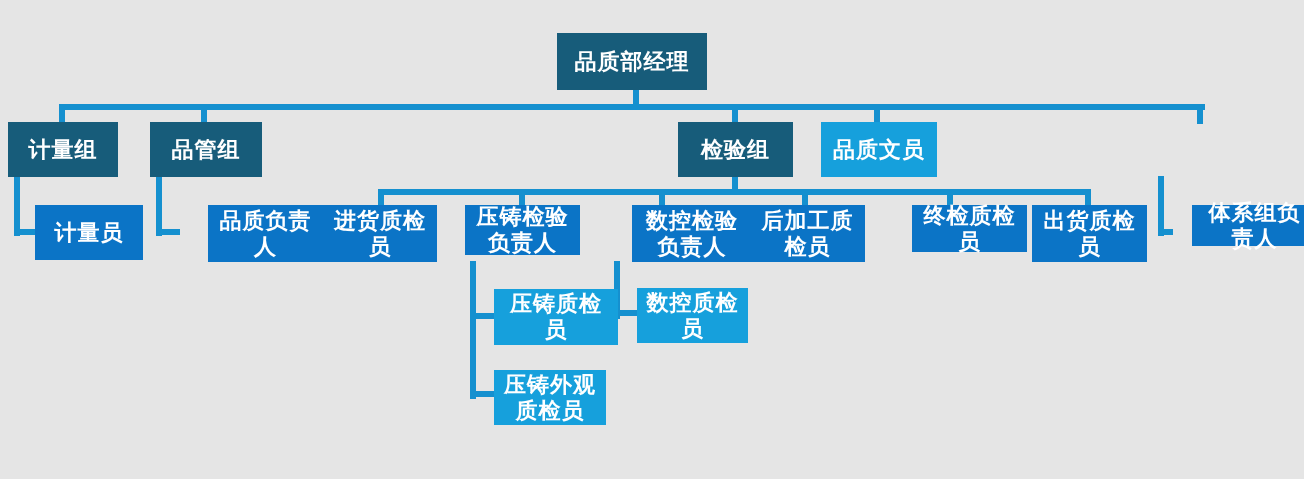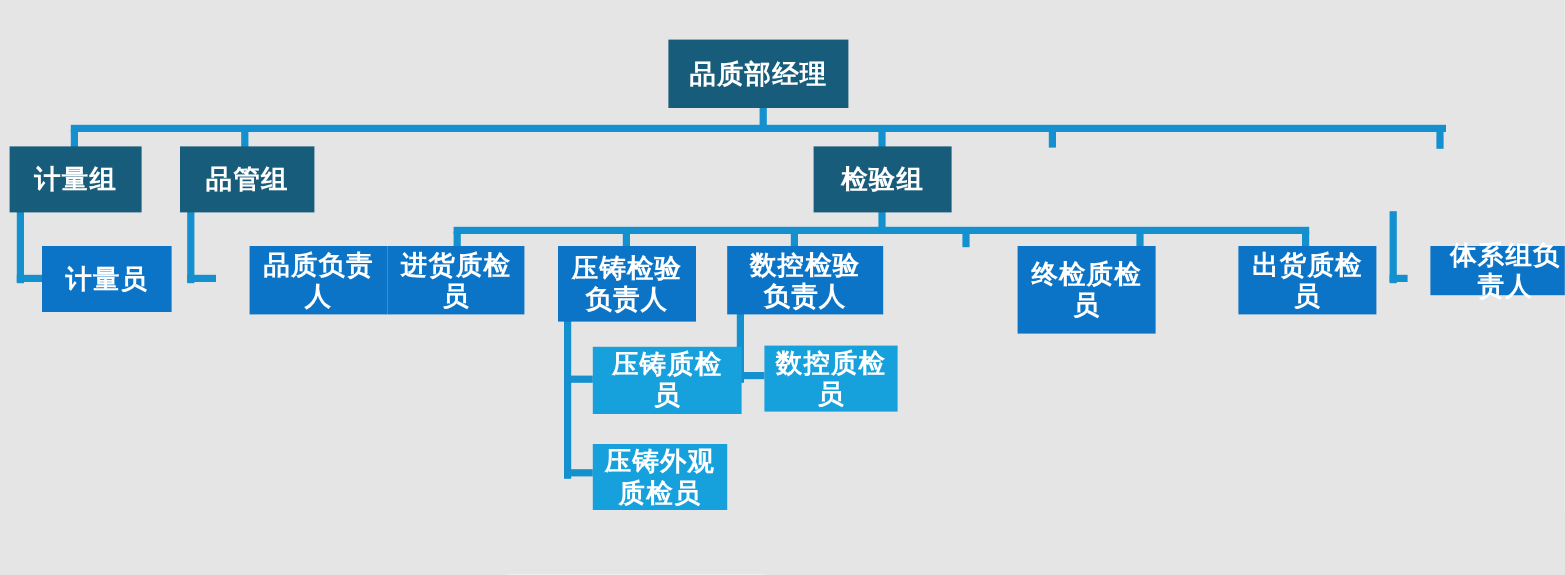--- a/index.html
+++ b/index.html
@@ -54,30 +54,33 @@
     <div class="seg" style="left: 1158px; top: 229px; width: 15px; height: 6px; background: rgb(21, 144, 207);"></div>
     <div class="seg" style="left: 470px; top: 261px; width: 6px; height: 138px; background: rgb(21, 144, 207);"></div>
     <div class="seg" style="left: 470px; top: 313px; width: 24px; height: 6px; background: rgb(21, 144, 207);"></div>
     <div class="seg" style="left: 470px; top: 391px; width: 24px; height: 6px; background: rgb(21, 144, 207);"></div>
     <div class="seg" style="left: 614px; top: 261px; width: 6px; height: 58px; background: rgb(21, 144, 207);"></div>
     <div class="seg" style="left: 614px; top: 310px; width: 23px; height: 6px; background: rgb(21, 144, 207);"></div>
     <div class="node" style="left: 557px; top: 33px; width: 150px; height: 57px; background: rgb(23, 92, 122); color: rgb(255, 255, 255);">品质部经理</div>
     <div class="node" style="left: 8px; top: 122px; width: 110px; height: 55px; background: rgb(23, 92, 122); color: rgb(255, 255, 255);">计量组</div>
     <div class="node" style="left: 150px; top: 122px; width: 112px; height: 55px; background: rgb(23, 92, 122); color: rgb(255, 255, 255); text-align: right;">品管组</div>
     <div class="node" style="left: 678px; top: 122px; width: 115px; height: 55px; background: rgb(23, 92, 122); color: rgb(255, 255, 255);">检验组</div>
+    <div class="node" style="left: 821px; top: 122px; width: 116px; height: 55px; background: rgb(22, 160, 220); color: rgb(255, 255, 255);">品质文员</div>
     <div class="node" style="left: 35px; top: 205px; width: 108px; height: 55px; background: rgb(11, 116, 198); color: rgb(255, 255, 255);">计量员</div>
     <div class="node" style="left: 180px; top: 205px; width: 115px; height: 57px; background: rgb(11, 116, 198); color: rgb(255, 255, 255); margin-left: 28px;">品质负责
 人</div>
     <div class="node" style="left: 323px; top: 205px; width: 114px; height: 57px; background: rgb(11, 116, 198); color: rgb(255, 255, 255);">进货质检
 员</div>
-    <div class="node" style="left: 465px; top: 205px; width: 115px; height: 63px; background: rgb(11, 116, 198); color: rgb(255, 255, 255);">压铸检验
+    <div class="node" style="left: 465px; top: 205px; width: 115px; height: 50px; background: rgb(11, 116, 198); color: rgb(255, 255, 255);">压铸检验
 负责人</div>
-    <div class="node" style="left: 606px; top: 205px; width: 130px; height: 57px; background: rgb(11, 116, 198); color: rgb(255, 255, 255);">数控检验
+    <div class="node" style="left: 632px; top: 205px; width: 120px; height: 57px; background: rgb(11, 116, 198); color: rgb(255, 255, 255);">数控检验
 负责人</div>
-    <div class="node" style="left: 848px; top: 205px; width: 115px; height: 73px; background: rgb(11, 116, 198); color: rgb(255, 255, 255);">终检质检
+    <div class="node" style="left: 750px; top: 205px; width: 115px; height: 57px; background: rgb(11, 116, 198); color: rgb(255, 255, 255);">后加工质
+检员</div>
+    <div class="node" style="left: 912px; top: 205px; width: 115px; height: 47px; background: rgb(11, 116, 198); color: rgb(255, 255, 255);">终检质检
 员</div>
     <div class="node" style="left: 1032px; top: 205px; width: 115px; height: 57px; background: rgb(11, 116, 198); color: rgb(255, 255, 255);">出货质检
 员</div>
     <div class="node" style="left: 1192px; top: 205px; width: 125px; height: 41px; background: rgb(11, 116, 198); color: rgb(255, 255, 255);">体系组负
 责人</div>
     <div class="node" style="left: 494px; top: 289px; width: 124px; height: 56px; background: rgb(22, 160, 220); color: rgb(255, 255, 255);">压铸质检
 员</div>
     <div class="node" style="left: 637px; top: 288px; width: 111px; height: 55px; background: rgb(22, 160, 220); color: rgb(255, 255, 255);">数控质检
 员</div>
     <div class="node" style="left: 494px; top: 370px; width: 112px; height: 55px; background: rgb(22, 160, 220); color: rgb(255, 255, 255);">压铸外观

